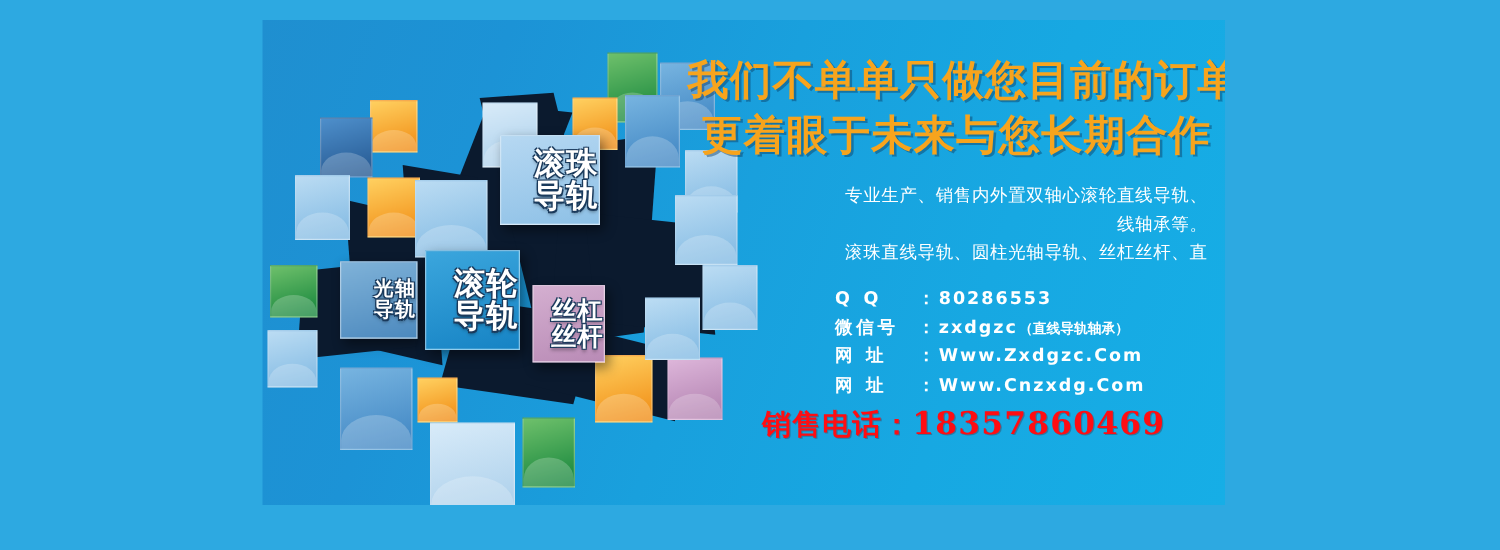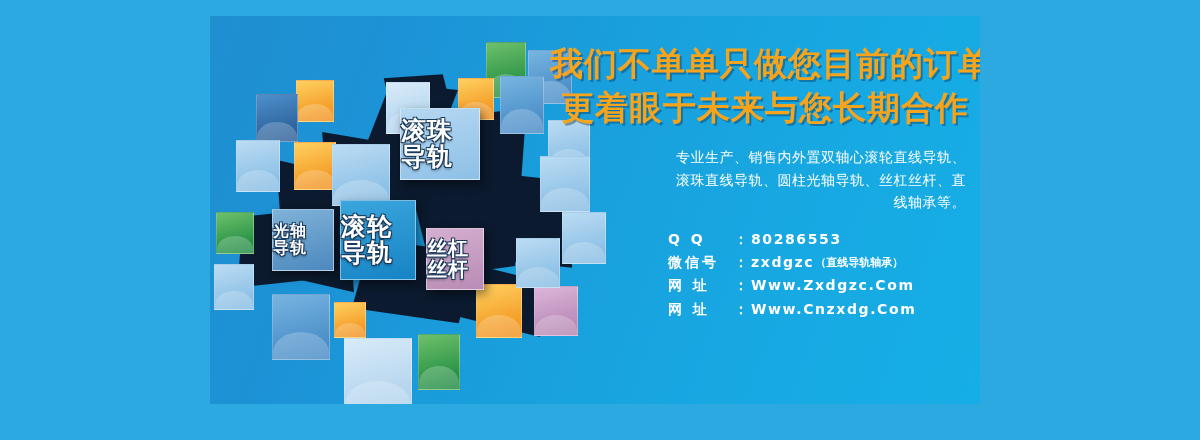--- a/index.html
+++ b/index.html
@@ -40,21 +40,21 @@
   .c-blue  .face{background:linear-gradient(165deg,#77B4E0,#3E84C2);}
   .c-dblue .face{background:linear-gradient(165deg,#4E8FCB,#23568F);}
   .c-green .face{background:linear-gradient(165deg,#6EC06B,#12833A);}
   .c-orange .face{background:linear-gradient(165deg,#FFD060,#F08A12);}
   .c-pink  .face{background:linear-gradient(165deg,#DDB6DA,#B07FAE);}
   .c-pale  .face{background:linear-gradient(165deg,#D8EBF9,#A9CEEA);}
 
   
   .label-cube{
     position:absolute;
-    display:flex;align-items:center;justify-content:flex-start;
+    display:flex;align-items:center;justify-content:flex-end;
     text-align:center;
     color:#FFFFFF;
     font-weight:700;
     line-height:1.06;
     letter-spacing:1px;
     border:1px solid rgba(255,255,255,.45);
     box-sizing:border-box;
     text-shadow:
       -1px -1px 0 #1a3a5c, 1px -1px 0 #1a3a5c,
       -1px  1px 0 #1a3a5c, 1px  1px 0 #1a3a5c,
@@ -293,22 +293,22 @@
 
     <div class="copy">
 
       <div class="headline">
         <span class="l1">我们不单单只做您目前的订单</span>
         <span class="l2">更着眼于未来与您长期合作</span>
       </div>
 
       <div class="desc">
         <span class="row">专业生产、销售内外置双轴心滚轮直线导轨、</span>
+        <span class="row">线轴承等。</span>
         <span class="row">滚珠直线导轨、圆柱光轴导轨、丝杠丝杆、直</span>
-        <span class="row">线轴承等。</span>
       </div>
 
       <div class="contact">
         <div class="row">
           <span class="k">Q  Q</span>
           <span class="sep">：</span>
           <span class="v">80286553</span>
         </div>
         <div class="row">
           <span class="k">微信号</span>
@@ -321,16 +321,19 @@
           <span class="sep">：</span>
           <span class="v">Www.Zxdgzc.Com</span>
         </div>
         <div class="row">
           <span class="k">网  址</span>
           <span class="sep">：</span>
           <span class="v">Www.Cnzxdg.Com</span>
         </div>
       </div>
 
+      <div class="phone">
+        <span class="plabel">销售电话：</span><span class="pnum">18357860469</span>
+      </div>
 
     </div>
   </div>
 </div>
 
 </body></html>

